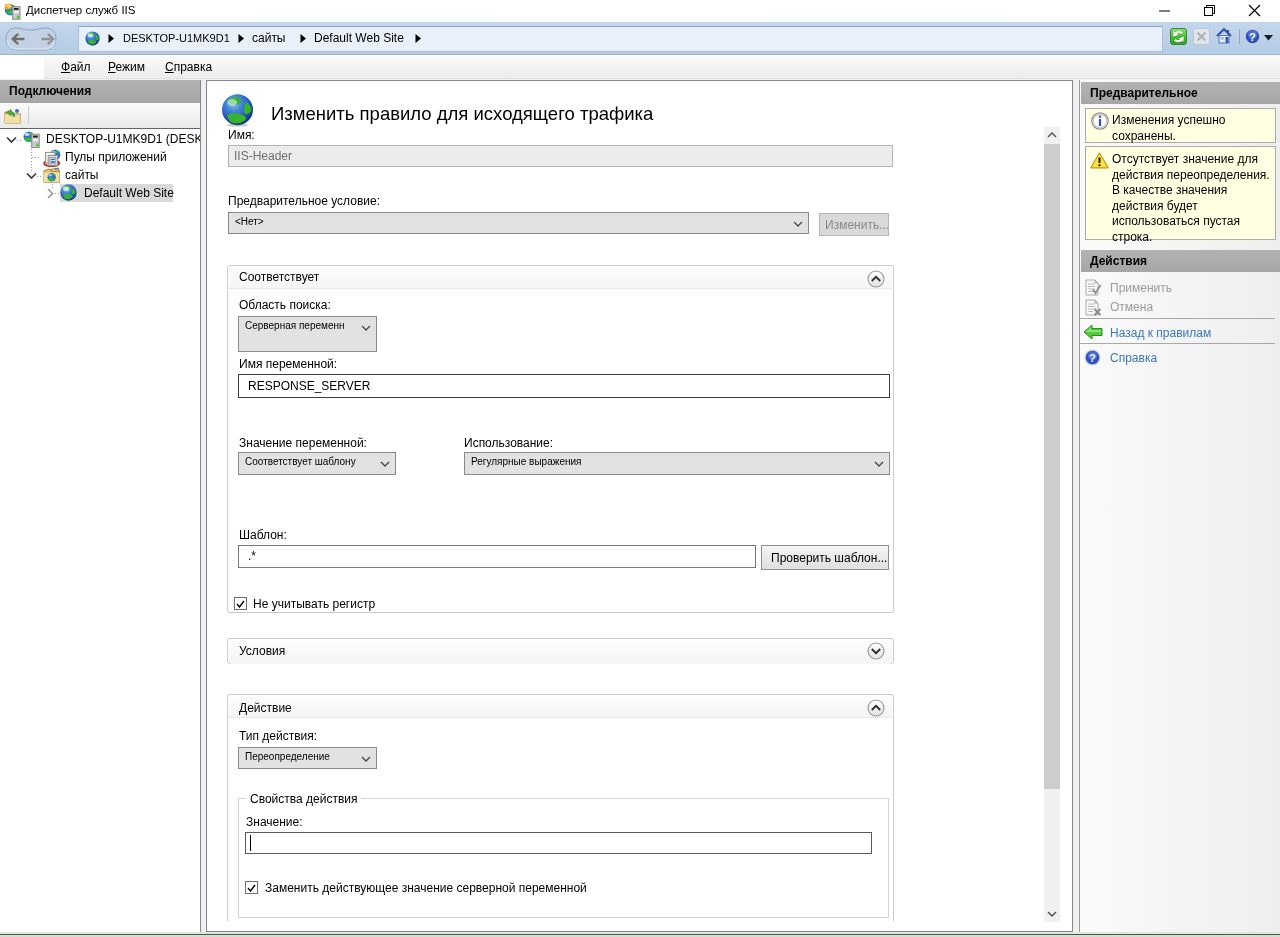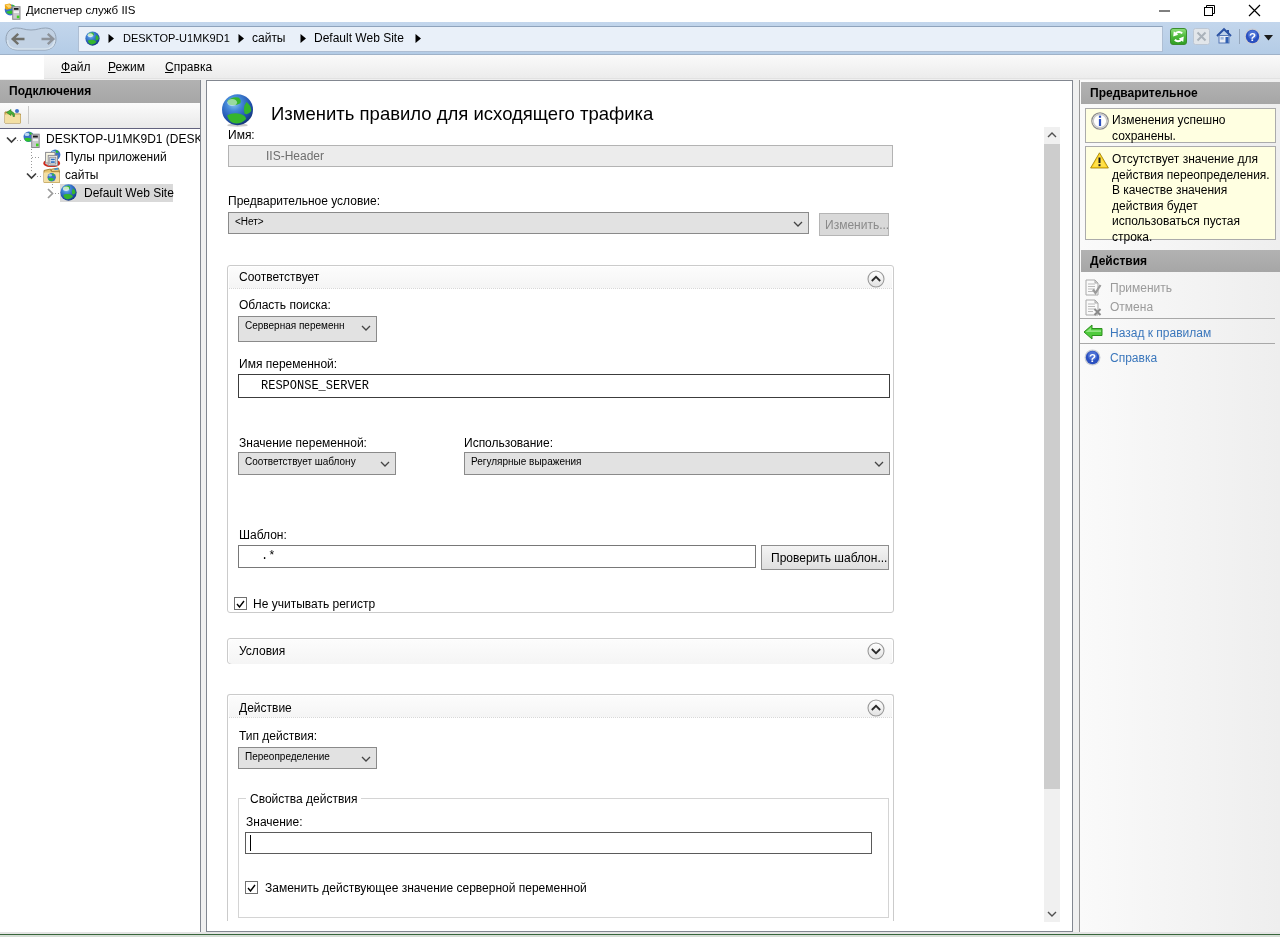--- a/index.html
+++ b/index.html
@@ -4,21 +4,21 @@
 <style>
 * { margin:0; padding:0; box-sizing:border-box; }
 html,body { width:1280px; height:937px; overflow:hidden; }
 body { font-family:"Liberation Sans", sans-serif; font-size:12px; color:#000; background:#fff; position:relative; }
 .abs { position:absolute; }
 .lbl { position:absolute; font-size:12px; color:#000; white-space:nowrap; }
 .combo { position:absolute; background:#e2e2e2; border:1px solid #8a8a8a; font-size:10px; color:#000; }
 .combo .ct { position:absolute; left:6px; top:3px; white-space:nowrap; }
 .combo svg { position:absolute; right:5px; top:8px; }
 .tbox { position:absolute; background:#fff; border:1px solid #787878; font-size:12px; color:#000; }
-.tbox .ct { position:absolute; left:22px; top:3px; white-space:nowrap;font-family:Liberation Mono, monospace; }
+.tbox .ct { position:absolute; left:9px; top:3px; white-space:nowrap; }
 .grp { position:absolute; border:1px solid #cbcbcb; border-radius:3px; background:#fff; }
 .grp .hdr { position:absolute; left:1px; right:1px; top:1px; height:22px; background:linear-gradient(#fcfcfc,#f5f5f5); border-bottom:1px dotted #d8d8d8; border-radius:3px 3px 0 0; }
 .grp .htx { position:absolute; left:11px; top:4px; font-size:12px; }
 .colbtn { position:absolute; width:18px; height:18px; }
 .cb { position:absolute; width:13px; height:13px; background:#fff; border:1px solid #707070; }
 .link { position:absolute; color:#3b77bc; font-size:12px; white-space:nowrap; }
 .gray { color:#9b9b9b; }
 .vdot { position:absolute; width:1px; background-image:repeating-linear-gradient(to bottom,#9a9a9a 0 1px,transparent 1px 3px); }
 .hdot { position:absolute; height:1px; background-image:repeating-linear-gradient(to right,#9a9a9a 0 1px,transparent 1px 3px); }
 </style>
@@ -242,21 +242,21 @@
     <circle cx="16" cy="15.2" r="15" fill="url(#gb1)"></circle>
     <path d="M6 6.8 Q11 2 17 3.4 Q20 5.4 18.8 9 Q13.2 12.2 7.6 10.2 Z" fill="#35b52c"></path>
     <path d="M24.8 7.8 q4.6 3.4 4.6 8.8 q-3 4.2 -6.6 2.4 q-2 -6.2 2 -11.2z" fill="#35b52c"></path>
     <path d="M6 20.6 q6 -3.2 13 -1.2 q5 1.6 5.4 4.8 q-5.8 5.8 -12.6 4 q-4.6 -1.6 -5.8 -7.6z" fill="#35b52c"></path>
     <ellipse cx="10.8" cy="8.2" rx="4.8" ry="3.4" fill="#e9f7ff" opacity=".55"></ellipse>
   </svg>
   <div class="abs" style="left:64px;top:22px;font-size:18.5px;">Изменить правило для исходящего трафика</div>
 
   <div class="lbl" style="left:21px;top:47px;">Имя:</div>
   <div class="abs" style="left:21px;top:64px;width:665px;height:22px;background:#ececec;border:1px solid #b3b3b3;">
-    <div class="abs" style="left:5px;top:3px;color:#6e6e6e;margin-left:32px;">IIS-Header</div>
+    <div class="abs" style="left:5px;top:3px;color:#6e6e6e;">IIS-Header</div>
   </div>
 
   <div class="lbl" style="left:21px;top:113px;">Предварительное условие:</div>
   <div class="combo" style="left:21px;top:131px;width:581px;height:22px;">
     <div class="ct">&lt;Нет&gt;</div>
     <svg width="10" height="7" viewBox="0 0 10 7">
         <path d="M1 1 l4 4 l4 -4" stroke="#444" stroke-width="1.3" fill="none"></path>
       </svg>
   </div>
   <div class="abs" style="left:612px;top:132px;width:70px;height:23px;background:#d9d9d9;border:1px solid #b5b5b5;">
@@ -271,21 +271,21 @@
             <linearGradient id="cgu" x1="0" y1="0" x2="0" y2="1">
               <stop offset="0" stop-color="#ffffff"></stop>
               <stop offset="1" stop-color="#e2e2e2"></stop>
             </linearGradient>
           </defs>
           <circle cx="9" cy="9" r="8" fill="url(#cgu)" stroke="#9a9a9a" stroke-width="1.1"></circle>
           <path d="M4.8 11 l4.2 -4.2 l4.2 4.2" stroke="#2a2a2a" stroke-width="1.8" fill="none"></path>
         </svg></div>
 
     <div class="lbl" style="left:11px;top:32px;">Область поиска:</div>
-    <div class="combo" style="left:10px;top:50px;width:139px;height:26px;">
+    <div class="combo" style="left:10px;top:50px;width:139px;height:36px;">
       <div class="ct" style="width:118px;overflow:hidden;">Серверная переменн</div>
       <svg width="10" height="7" viewBox="0 0 10 7">
           <path d="M1 1 l4 4 l4 -4" stroke="#444" stroke-width="1.3" fill="none"></path>
         </svg>
     </div>
 
     <div class="lbl" style="left:11px;top:91px;">Имя переменной:</div>
     <div class="tbox" style="left:10px;top:108px;width:652px;height:24px;border-color:#3c3c3c;">
       <div class="ct" style="top:4px;">RESPONSE_SERVER</div>
     </div>

